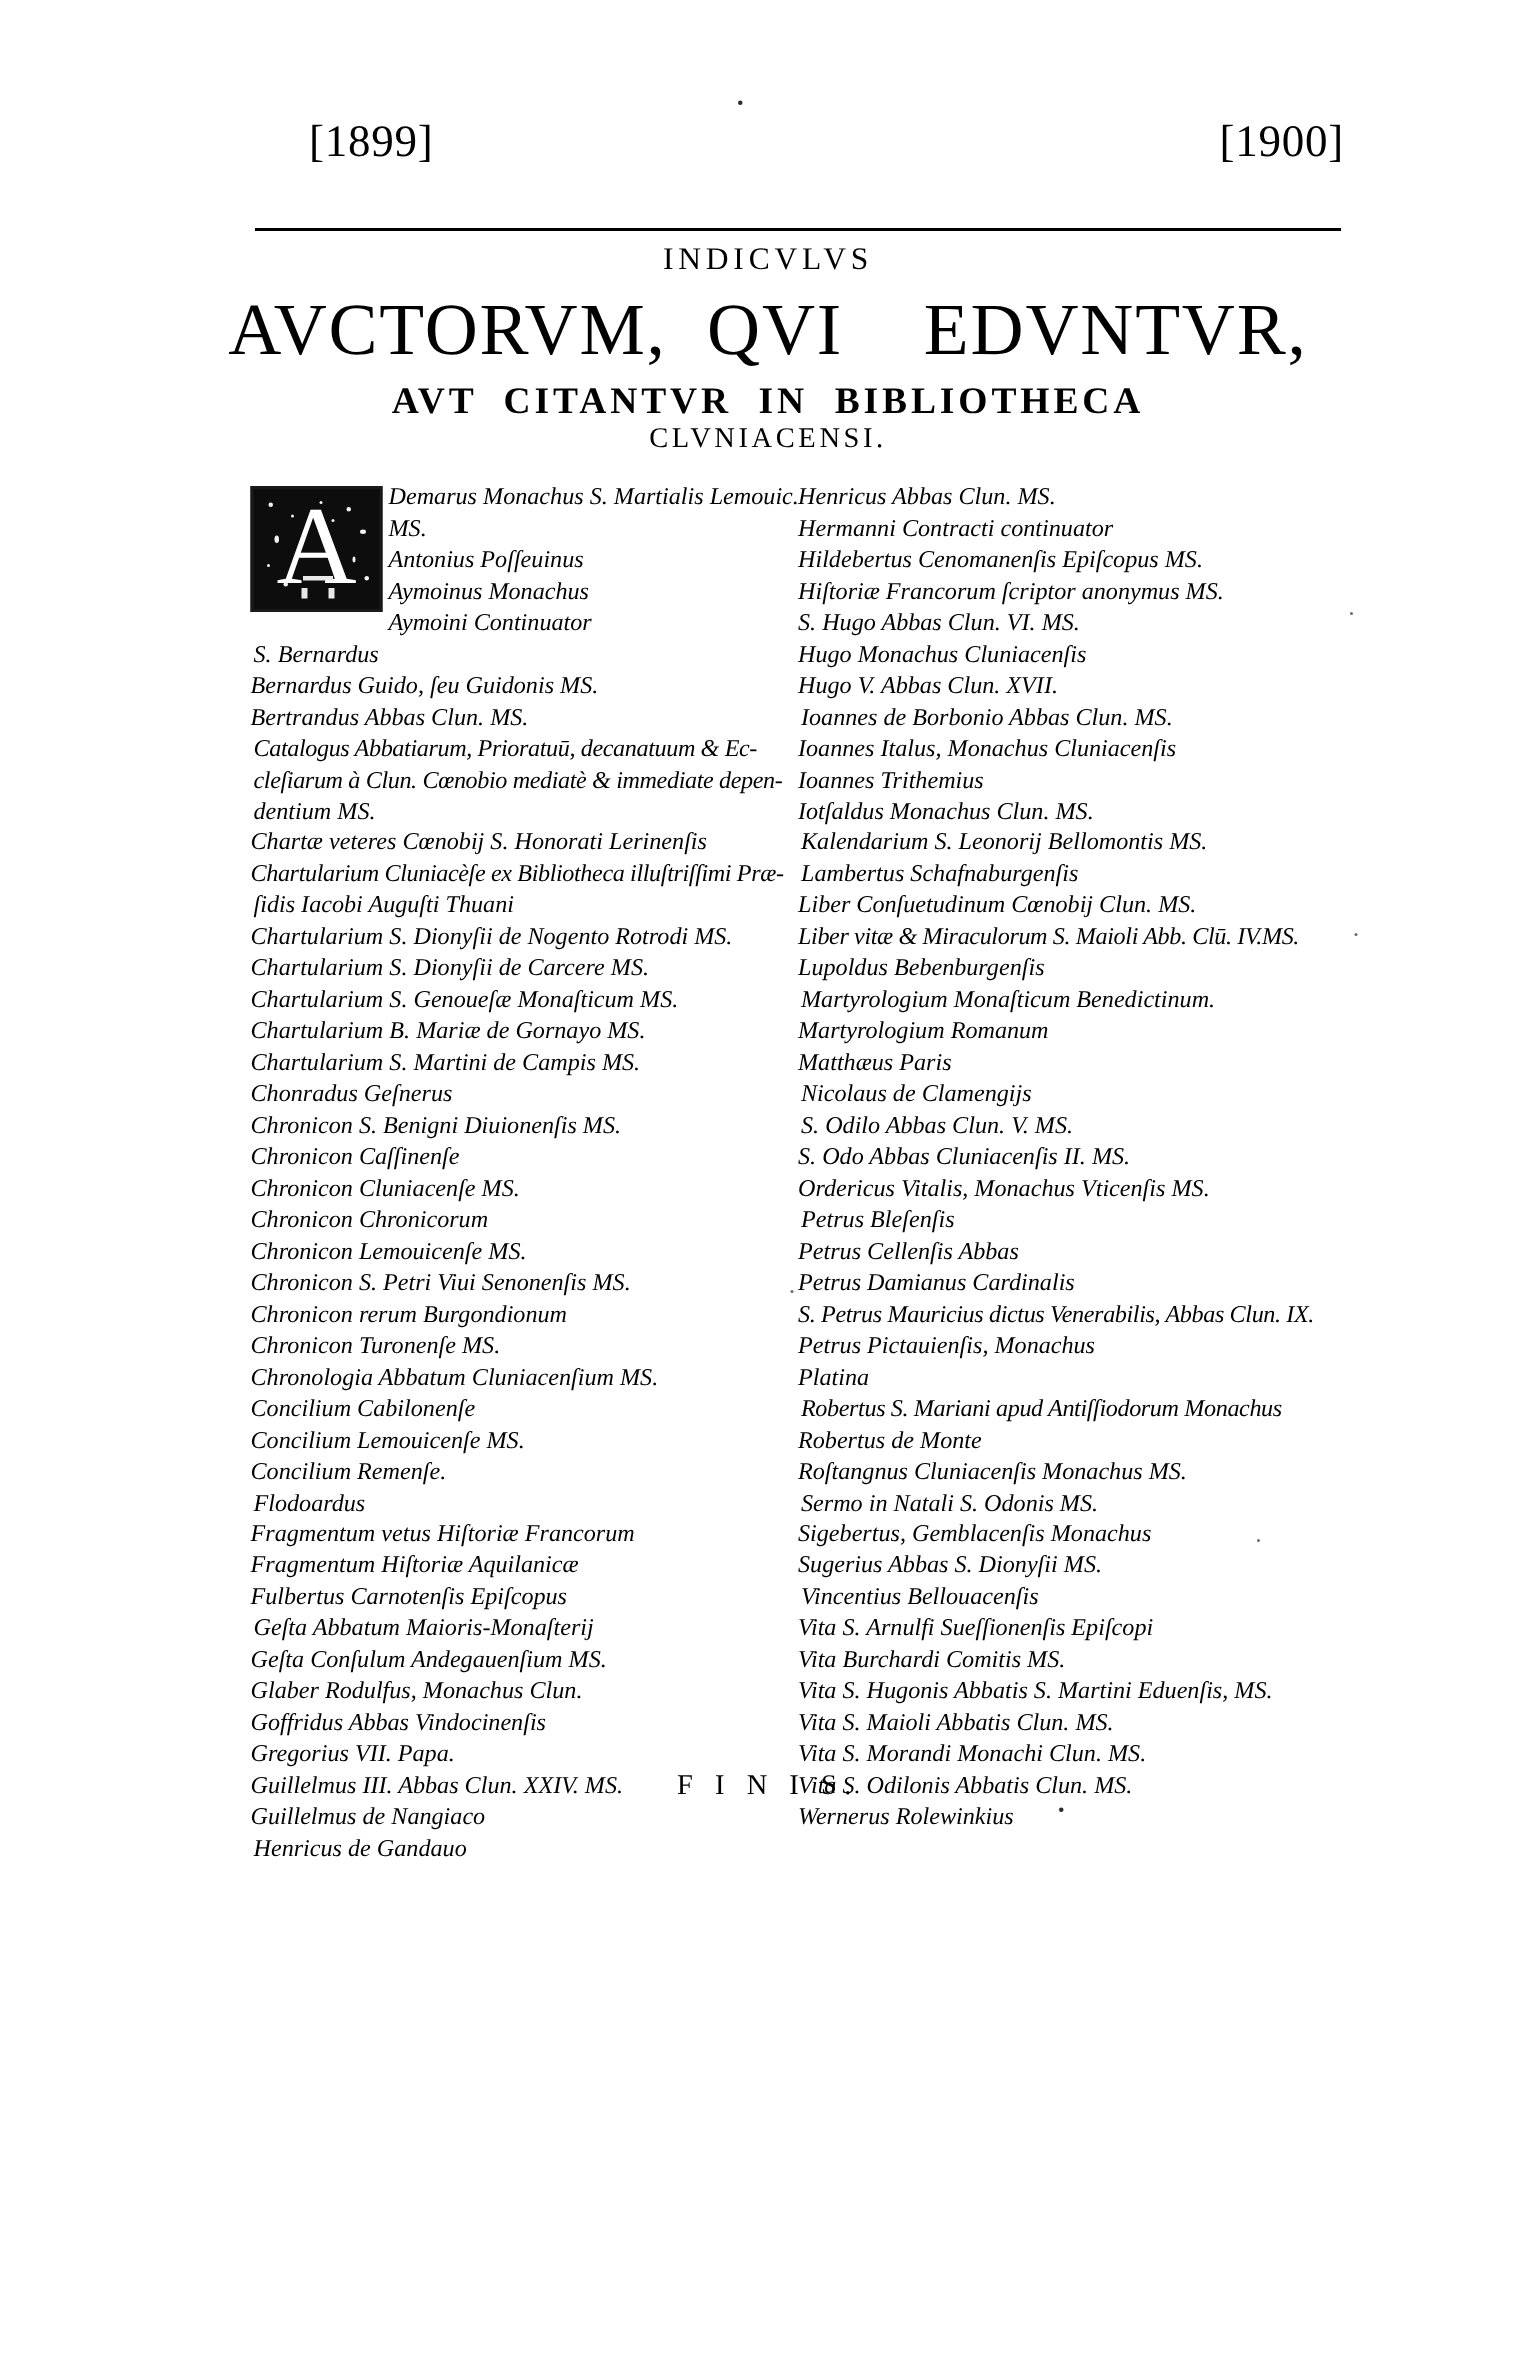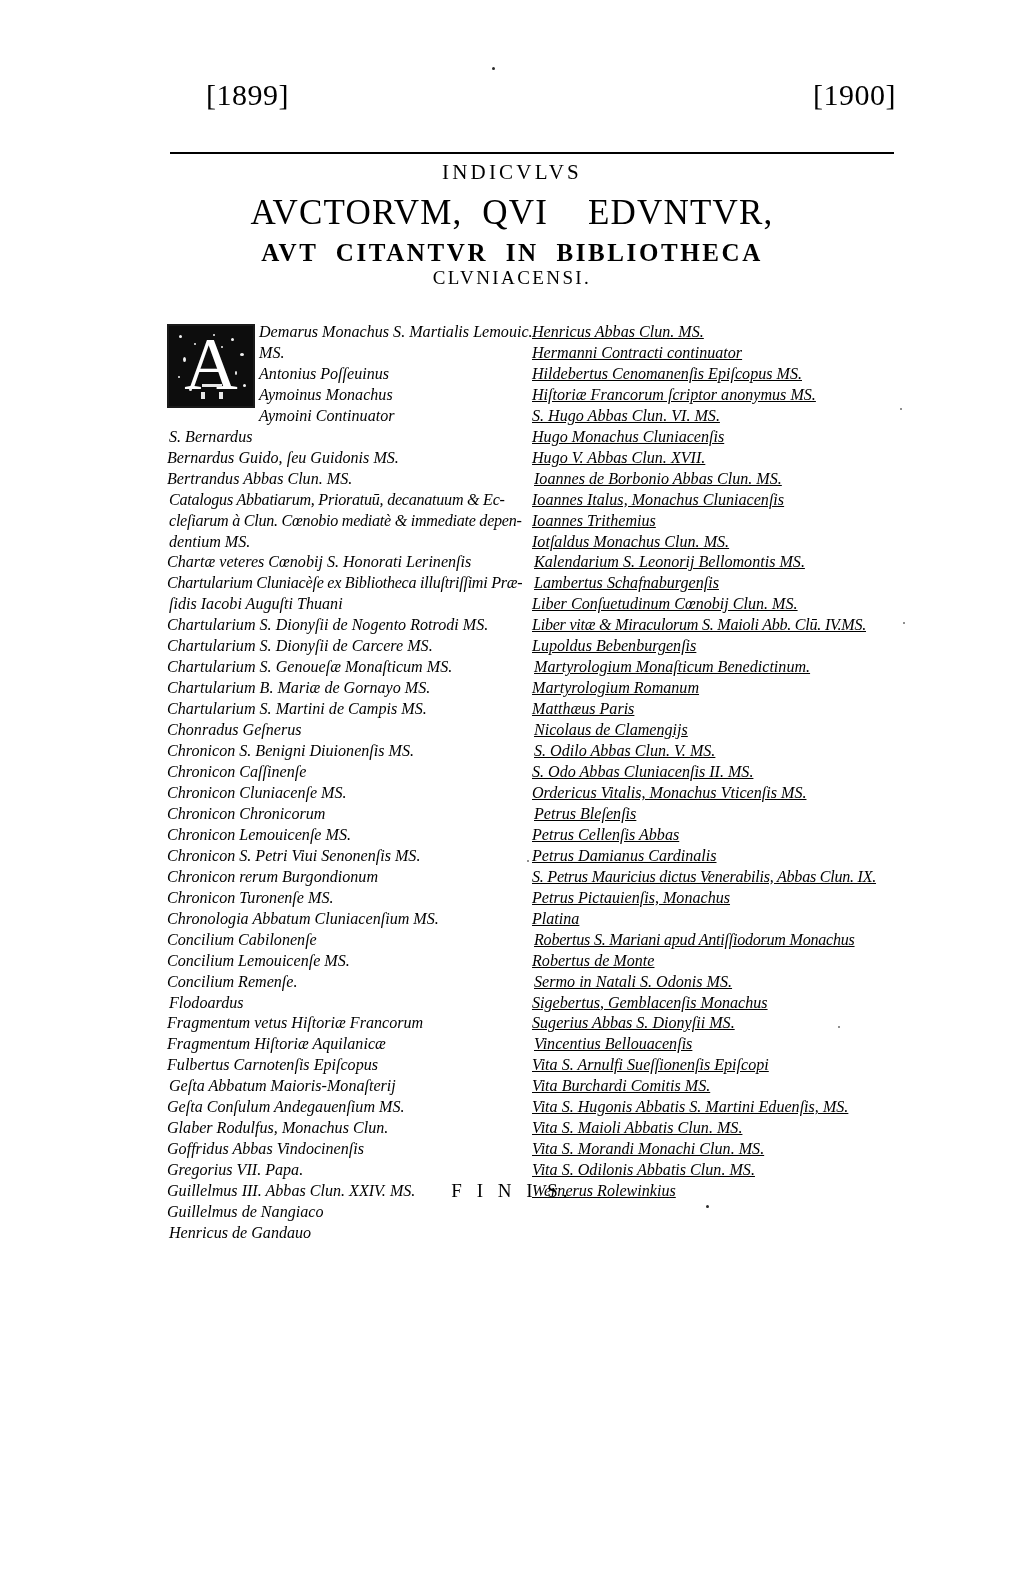--- a/index.html
+++ b/index.html
@@ -63,21 +63,21 @@
     left: 0;
     width: 1024px;
     text-align: center;
   }
   .title-indiculus {
     font-size: 21px;
     letter-spacing: 3.2px;
     margin-bottom: 9px;
   }
   .title-main {
-    font-size: 35px;
+    font-size: 49px;
     letter-spacing: 1.2px;
     line-height: 1.06;
     white-space: pre;
   }
   .title-sub {
     font-size: 25px;
     letter-spacing: 2.6px;
     margin-top: 8px;
     white-space: pre;
     font-weight: bold;
@@ -97,21 +97,21 @@
   }
   .col {
     position: absolute;
     top: 0;
     font-style: italic;
     font-size: 16.1px;
     line-height: 20.95px;
     font-family: "Liberation Serif", "DejaVu Serif", serif;
   }
   .col-left  { left: 167px;  width: 355px; }
-  .col-right { left: 532px;  width: 368px; text-decoration: underline; }
+  .col-right { left: 532px;  width: 368px; }
 
   .entry {
     white-space: nowrap;
     margin: 0;
     padding: 0;
   }
   .ind1 { padding-left: 2px; }
   .tight { letter-spacing: -0.25px; }
 
   
@@ -287,20 +287,21 @@
         <div class="entry">S. Odo Abbas Cluniacenſis II. MS.</div>
         <div class="entry">Ordericus Vitalis, Monachus Vticenſis MS.</div>
         <div class="entry ind1">Petrus Bleſenſis</div>
         <div class="entry">Petrus Cellenſis Abbas</div>
         <div class="entry">Petrus Damianus Cardinalis</div>
         <div class="entry tight">S. Petrus Mauricius dictus Venerabilis, Abbas Clun. IX.</div>
         <div class="entry">Petrus Pictauienſis, Monachus</div>
         <div class="entry">Platina</div>
         <div class="entry ind1 tight">Robertus S. Mariani apud Antiſſiodorum Monachus</div>
         <div class="entry">Robertus de Monte</div>
+        <div class="entry">Roſtangnus Cluniacenſis Monachus MS.</div>
         <div class="entry ind1">Sermo in Natali S. Odonis MS.</div>
         <div class="entry">Sigebertus, Gemblacenſis Monachus</div>
         <div class="entry">Sugerius Abbas S. Dionyſii MS.</div>
         <div class="entry ind1">Vincentius Bellouacenſis</div>
         <div class="entry">Vita S. Arnulfi Sueſſionenſis Epiſcopi</div>
         <div class="entry">Vita Burchardi Comitis MS.</div>
         <div class="entry">Vita S. Hugonis Abbatis S. Martini Eduenſis, MS.</div>
         <div class="entry">Vita S. Maioli Abbatis Clun. MS.</div>
         <div class="entry">Vita S. Morandi Monachi Clun. MS.</div>
         <div class="entry">Vita S. Odilonis Abbatis Clun. MS.</div>

